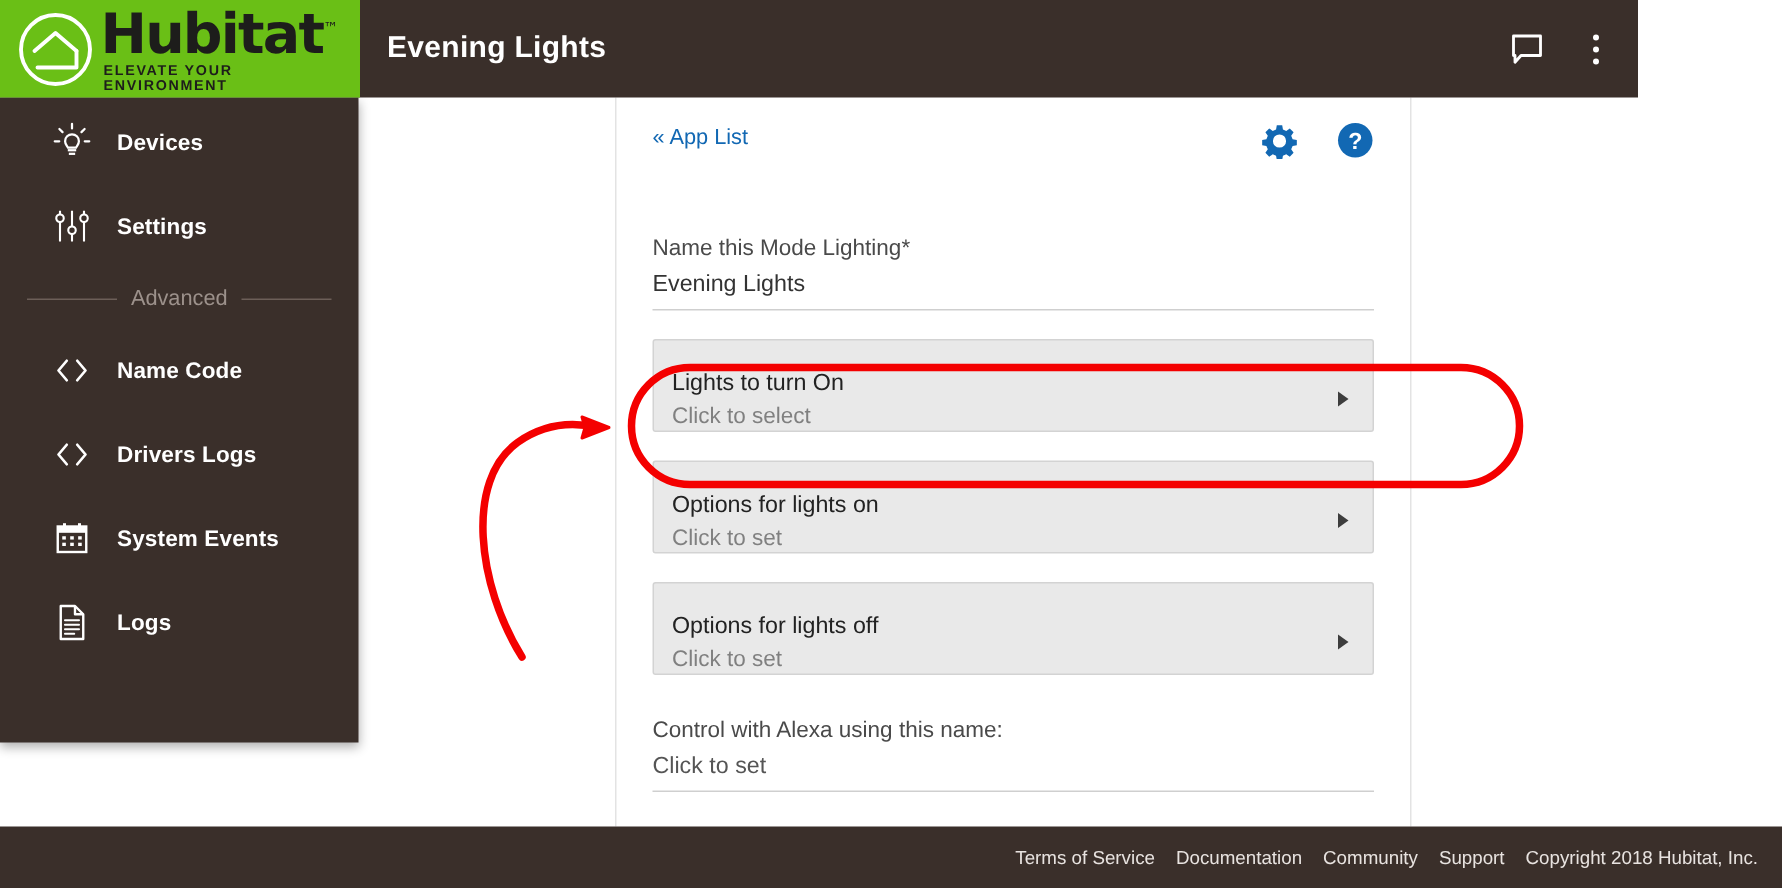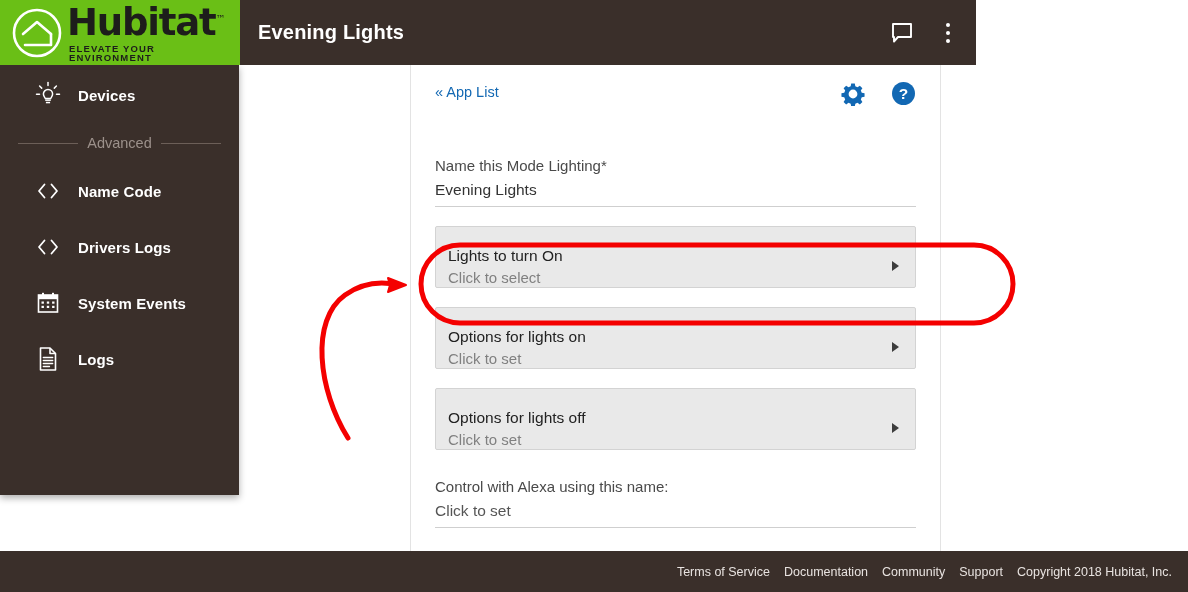--- a/index.html
+++ b/index.html
@@ -14,21 +14,21 @@
     background: #ffffff;
     font-family: "Liberation Sans", sans-serif;
     overflow: hidden;
     position: relative;
   }
 
   
   .topbar {
     position: absolute;
     top: 0; left: 0;
-    width: 976px;
+    width: 1092px;
     height: 65px;
     background: #3a2f2a;
     display: flex;
     align-items: stretch;
     z-index: 20;
   }
   .logo-block {
     width: 240px;
     height: 65px;
     background: #6abf16;
@@ -341,20 +341,35 @@
           <line x1="21.4" y1="5" x2="19.3" y2="7.1"></line>
           <line x1="1.5" y1="13.2" x2="4.5" y2="13.2"></line>
           <line x1="24.5" y1="13.2" x2="21.5" y2="13.2"></line>
         </g>
       </svg>
     </span>
     <span class="nav-label">Devices</span>
   </div>
 
 
+  <div class="nav-item">
+    <span class="nav-icon">
+      <svg width="26" height="26" viewBox="0 0 26 26">
+        <g stroke="#ffffff" stroke-width="1.4" fill="none">
+          <line x1="5" y1="2.5" x2="5" y2="23"></line>
+          <line x1="13" y1="2.5" x2="13" y2="23"></line>
+          <line x1="21" y1="2.5" x2="21" y2="23"></line>
+          <circle cx="5" cy="7.5" r="2.5" fill="#3a2f2a"></circle>
+          <circle cx="13" cy="15.5" r="2.5" fill="#3a2f2a"></circle>
+          <circle cx="21" cy="7.5" r="2.5" fill="#3a2f2a"></circle>
+        </g>
+      </svg>
+    </span>
+    <span class="nav-label">Settings</span>
+  </div>
 
   <div class="divider-row">
     <span class="line"></span>
     <span class="divider-label">Advanced</span>
     <span class="line"></span>
   </div>
 
   <div class="nav-item">
     <span class="nav-icon">
       <svg width="26" height="20" viewBox="0 0 26 20">

